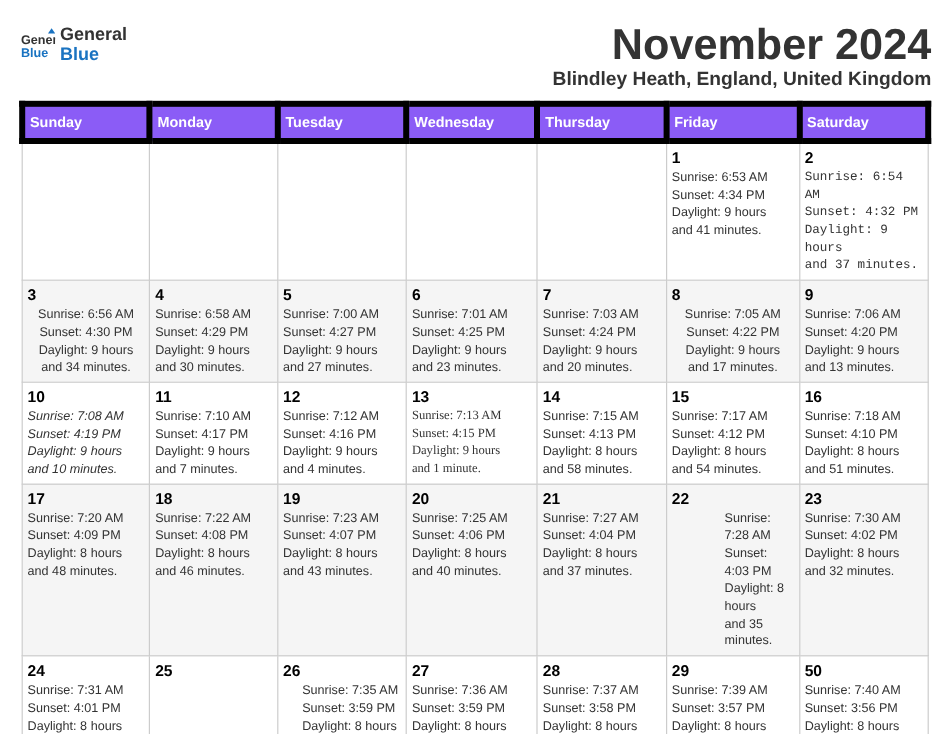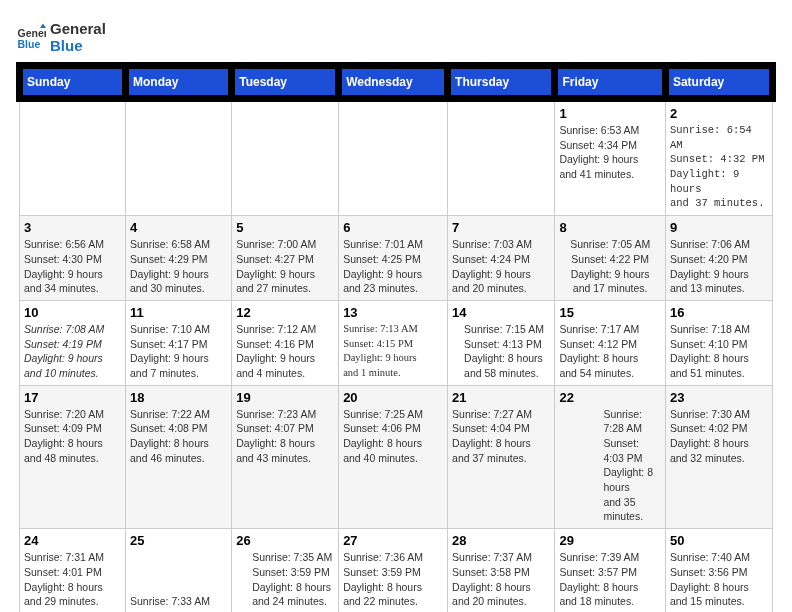--- a/index.html
+++ b/index.html
@@ -38,26 +38,26 @@
       font-size: 16px;
       color: #333;
       font-weight: bold;
     }
     table {
       width: 100%;
       border-collapse: collapse;
       font-size: 11px;
     }
     thead tr th {
-      background-color: #1d4ed8;
+      background-color: #8b5cf6;
       color: #fff;
       padding: 6px 4px;
       text-align: left;
       font-size: 12px;
-      border: 7px solid #000000;
+      border: 5px solid #000000;
     }
     tbody tr td {
       border: 1px solid #ccc;
       vertical-align: top;
       padding: 4px;
       width: 113px;
       height: 80px;
       background: #fff;
     }
     tbody tr:nth-child(even) td {
@@ -87,20 +87,22 @@
       <text x="2" y="20" font-size="14" font-weight="bold" fill="#333">General</text>
       <text x="2" y="34" font-size="14" font-weight="bold" fill="#1a73c1">Blue</text>
       <polygon points="32,8 40,8 36,2" fill="#1a73c1"></polygon>
     </svg>
     <div>
       <div style="font-size:15px;font-weight:bold;color:#333;">General</div>
       <div style="font-size:15px;font-weight:bold;color:#1a73c1;">Blue</div>
     </div>
   </div>
   <div class="title-area">
+    <div class="month-title">November 2024</div>
+    <div class="location-title">Blindley Heath, England, United Kingdom</div>
   </div>
 </div>
 
 <table>
   <thead>
     <tr>
     <th>Sunday</th>
         <th>Monday</th>
         <th>Tuesday</th>
         <th>Wednesday</th>
@@ -127,21 +129,21 @@
           <span class="day-num">2</span>
           <div class="day-info" style="white-space: pre-line; font-family: Liberation Mono, monospace;">Sunrise: 6:54 AM
 Sunset: 4:32 PM
 Daylight: 9 hours
 and 37 minutes.</div>
         </td>
       </tr>
       <tr>
         <td>
           <span class="day-num">3</span>
-          <div class="day-info" style="white-space: pre-line;">Sunrise: 6:56 AM
+          <div class="day-info" style="white-space: pre-line; text-align: center;">Sunrise: 6:56 AM
 Sunset: 4:30 PM
 Daylight: 9 hours
 and 34 minutes.</div>
         </td>
         <td>
           <span class="day-num">4</span>
           <div class="day-info" style="white-space: pre-line;">Sunrise: 6:58 AM
 Sunset: 4:29 PM
 Daylight: 9 hours
 and 30 minutes.</div>
@@ -206,21 +208,21 @@
         </td>
         <td>
           <span class="day-num">13</span>
           <div class="day-info" style="white-space: pre-line; font-family: Liberation Serif, serif;">Sunrise: 7:13 AM
 Sunset: 4:15 PM
 Daylight: 9 hours
 and 1 minute.</div>
         </td>
         <td>
           <span class="day-num">14</span>
-          <div class="day-info" style="white-space: pre-line; margin-left: 12px;">Sunrise: 7:15 AM
+          <div class="day-info" style="white-space: pre-line;">Sunrise: 7:15 AM
 Sunset: 4:13 PM
 Daylight: 8 hours
 and 58 minutes.</div>
         </td>
         <td>
           <span class="day-num">15</span>
           <div class="day-info" style="white-space: pre-line;">Sunrise: 7:17 AM
 Sunset: 4:12 PM
 Daylight: 8 hours
 and 54 minutes.</div>

